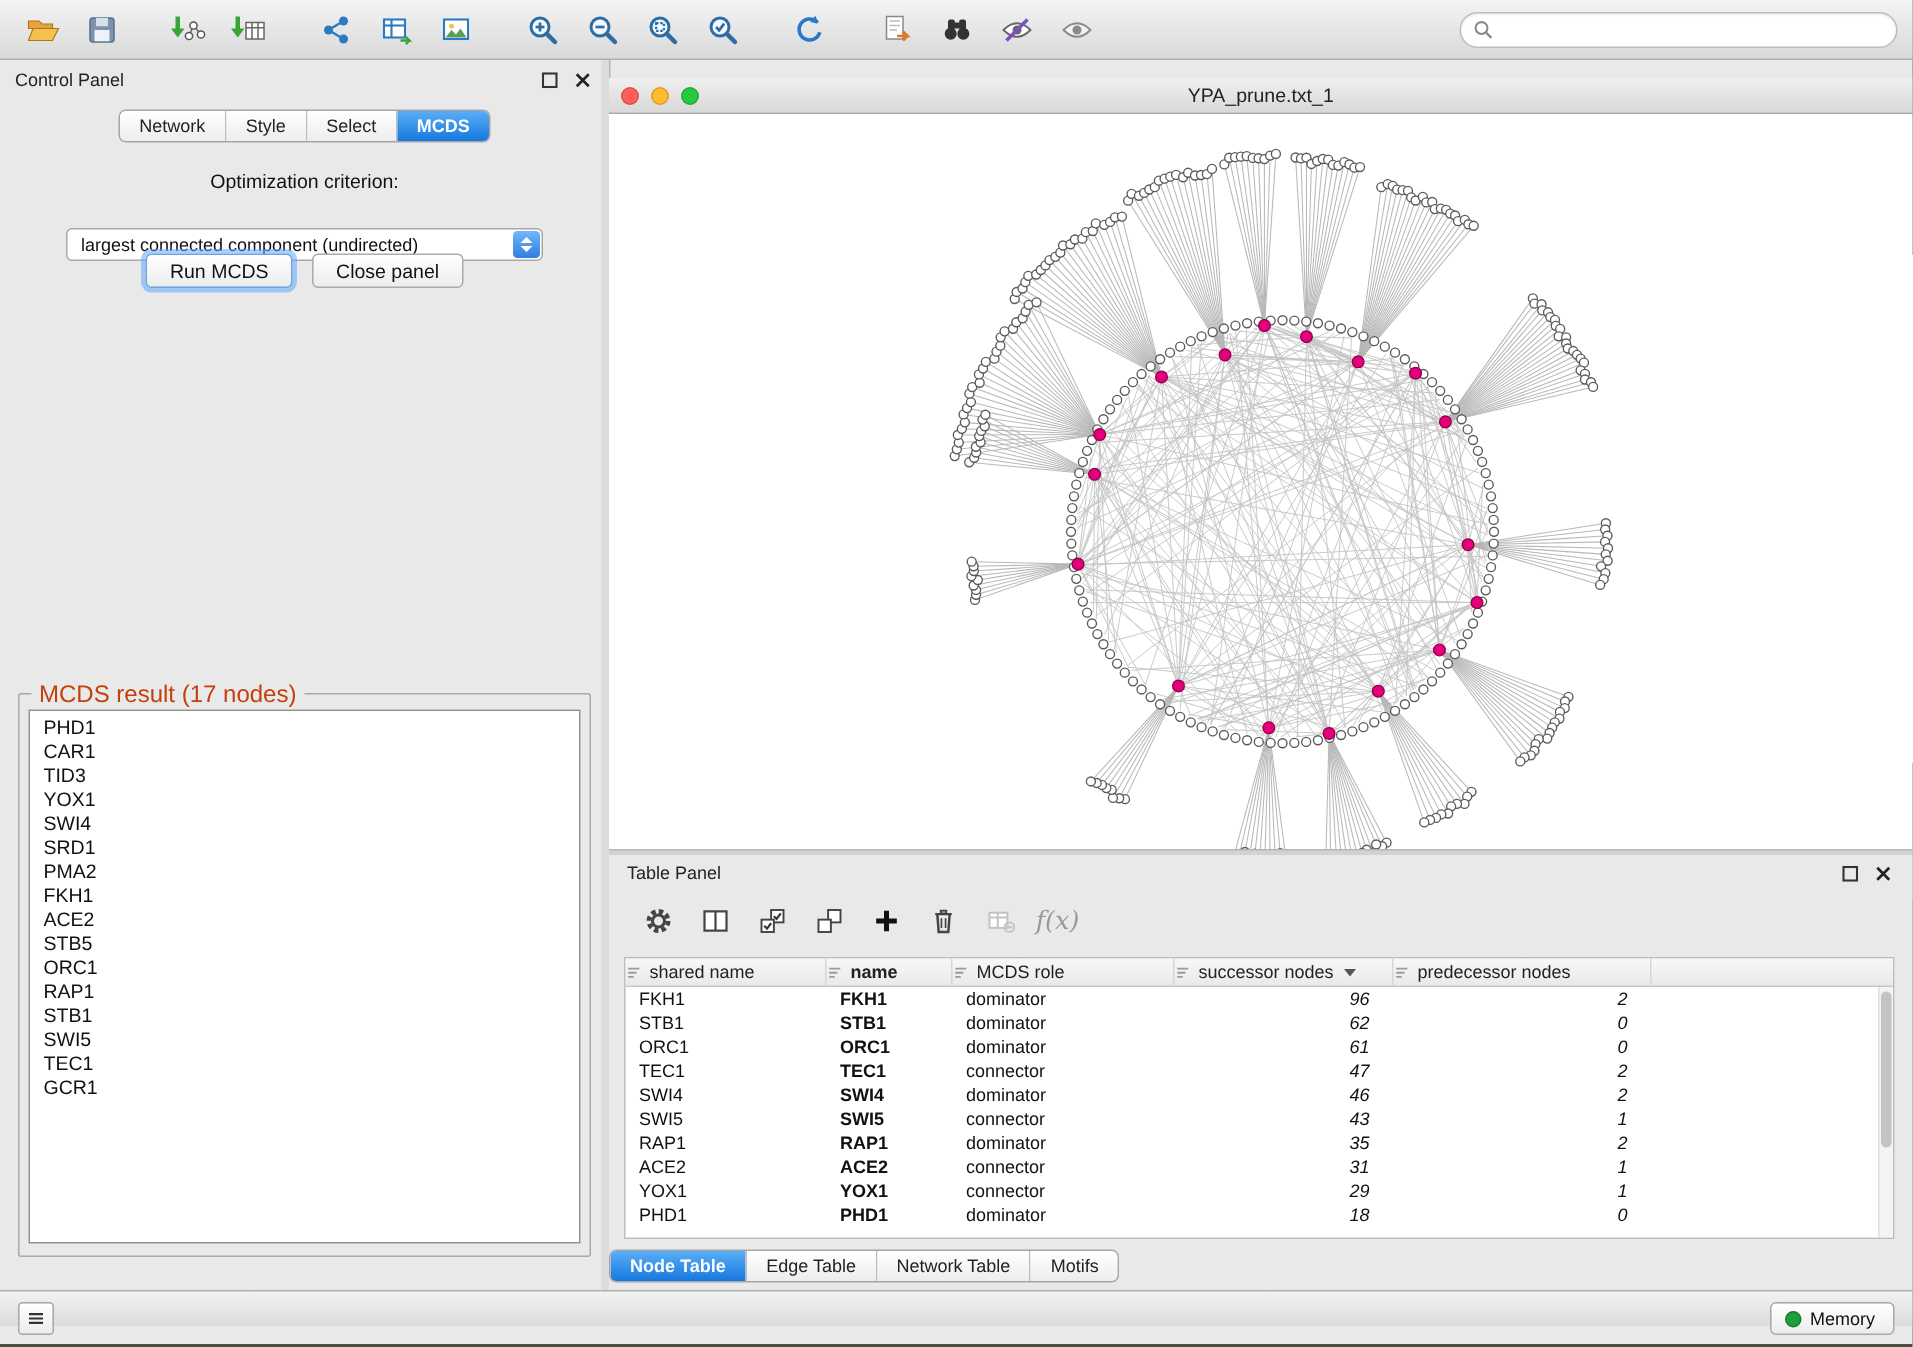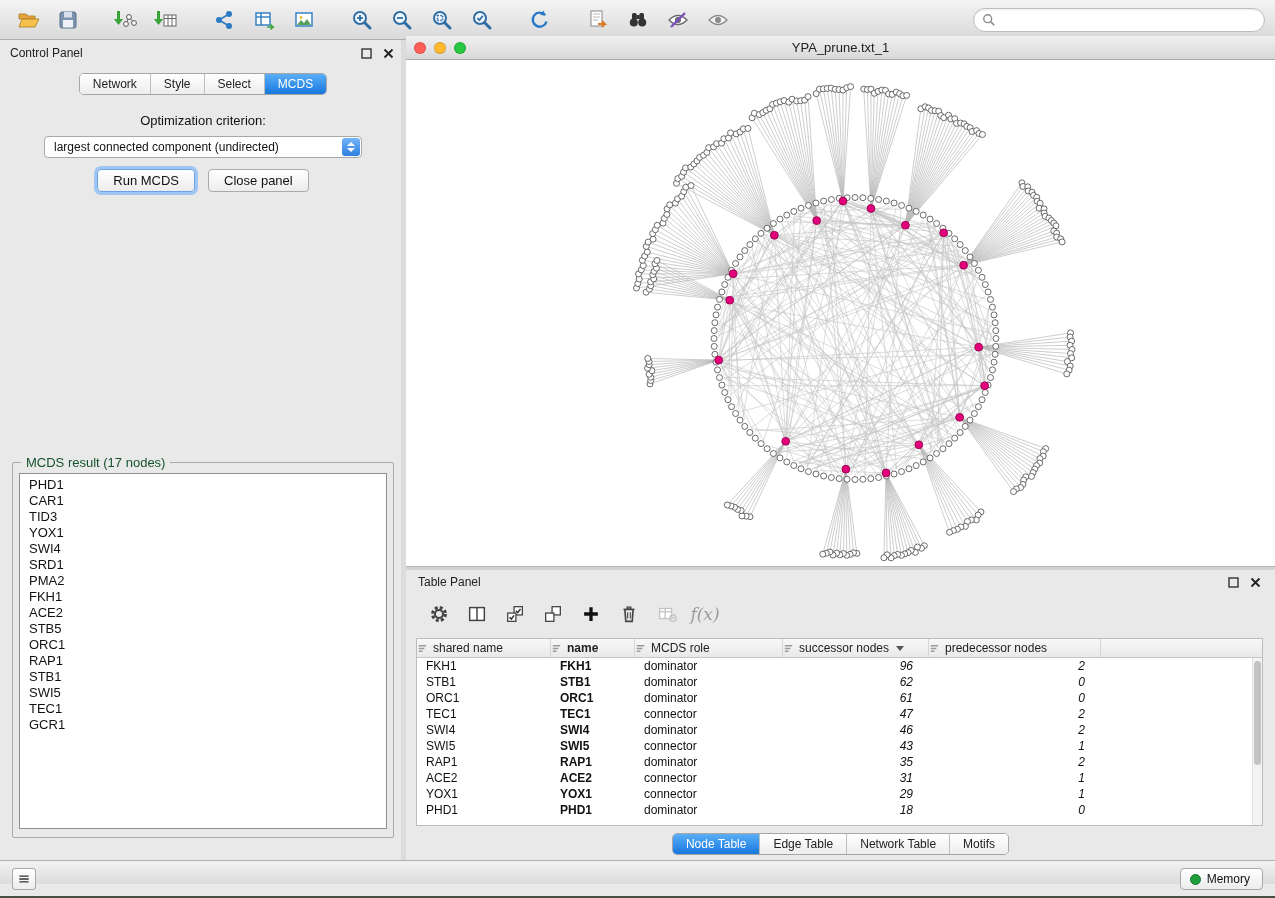--- a/index.html
+++ b/index.html
@@ -19,44 +19,44 @@
 
   
   .control-panel { position:absolute; top:40px; left:0; width:407px; bottom:38px; background:#e9e9e9; border-right:1px solid #b5b5b5; }
   .panel-header { position:absolute; top:0; left:0; right:0; height:26px; display:flex; align-items:center; padding:0 10px; font-size:12px; color:#222; }
   .panel-header .ph-title { flex:1; }
   .ph-btn { width:16px; height:16px; display:flex; align-items:center; justify-content:center; margin-left:6px; }
 
   .seg { display:flex; border:1px solid #a5a5a5; border-radius:5px; overflow:hidden; background:#fff; }
   .seg .tab { padding:3px 13px; font-size:12px; color:#222; background:linear-gradient(#ffffff,#ededed); border-right:1px solid #bdbdbd; white-space:nowrap; }
   .seg .tab:last-child { border-right:none; }
-  .seg .tab.active { background:linear-gradient(#5aaef7,#1677dd); color:#fff; }
+  .seg .tab.active { background:linear-gradient(#5aaef7,#1677dd); color:#fff;font-weight:bold; }
   .cp-tabs { position:absolute; top:33px; left:0; right:0; display:flex; justify-content:center; }
 
   .opt-label { position:absolute; top:73px; left:0; right:0; text-align:center; font-size:13px; color:#111; }
-  .dropdown { position:absolute; top:96px; left:44px; right:44px; height:22px; background:#fff; border:1px solid #a8a8a8;
+  .dropdown { position:absolute; top:112px; left:44px; right:44px; height:22px; background:#fff; border:1px solid #a8a8a8;
     border-radius:4px; font-size:12px; display:flex; align-items:center; padding:0 22px 0 9px; color:#111; }
   .stepper { position:absolute; right:1px; top:1px; bottom:1px; width:18px; border-radius:3px;
     background:linear-gradient(#74b6f8,#2f7fe0); display:flex; flex-direction:column; align-items:center; justify-content:center; gap:2px; }
   .stepper .up { width:0; height:0; border-left:4px solid transparent; border-right:4px solid transparent; border-bottom:4px solid #fff; }
   .stepper .down { width:0; height:0; border-left:4px solid transparent; border-right:4px solid transparent; border-top:4px solid #fff; }
 
   .btn-row { position:absolute; top:129px; left:0; right:0; display:flex; justify-content:center; gap:13px; }
   .btn { height:23px; padding:0 15px; border:1px solid #ababab; border-radius:4px;
     background:linear-gradient(#ffffff,#ececec); font-size:13px; color:#111; font-family:"Liberation Sans",sans-serif; }
   .btn.focused { box-shadow:0 0 0 3px rgba(98,167,255,.55); border-color:#6aa4e0; }
 
   .fieldset { position:absolute; left:12px; right:12px; top:422px; bottom:22px; border:1px solid #a9a9a9; border-radius:2px; }
-  .fieldset .legend { position:absolute; top:-8px; left:8px; background:#e9e9e9; padding:0 5px; font-size:13px; color:#14532d; }
+  .fieldset .legend { position:absolute; top:-8px; left:8px; background:#e9e9e9; padding:0 5px; font-size:16px; color:#c2410c; }
   .result-box { position:absolute; left:6px; right:6px; top:10px; bottom:8px; background:#fff; border:1px solid #8f8f8f; overflow:hidden; padding-top:3px; }
   .result-item { font-size:13px; line-height:16px; padding-left:9px; color:#111; }
 
   
   .vsplit { position:absolute; top:40px; left:401px; width:5px; bottom:38px; background:#dcdcdc; }
-  .net-window { position:absolute; top:36px; left:406px; right:0; height:547px; }
+  .net-window { position:absolute; top:52px; left:406px; right:0; height:547px; }
   .net-titlebar { position:absolute; top:0; left:0; right:0; height:24px; background:linear-gradient(#f0f0f0,#d8d8d8);
     border-bottom:1px solid #ababab; display:flex; align-items:center; padding:0 8px; }
   .light { width:12px; height:12px; border-radius:50%; margin-right:8px; border:1px solid rgba(0,0,0,.15); }
   .net-title { position:absolute; left:0; right:0; text-align:center; font-size:13px; color:#222; pointer-events:none; }
   .net-canvas { position:absolute; top:24px; left:0; right:0; bottom:0; background:#fff; }
   .net-canvas svg { position:absolute; inset:0; width:100%; height:100%; }
 
   
   .hsplit { position:absolute; left:406px; right:0; top:566px; height:4px; background:#d2d2d2; border-top:1px solid #b5b5b5; }
   .table-panel { position:absolute; left:406px; right:0; top:570px; bottom:38px; background:#e9e9e9; }
@@ -70,21 +70,21 @@
   .thead { display:flex; height:19px; background:linear-gradient(#f8f8f8,#e9e9e9); border-bottom:1px solid #c6c6c6; }
   .hcell { display:flex; align-items:center; justify-content:flex-start; gap:5px; font-size:12px; color:#222; border-right:1px solid #d6d6d6; overflow:hidden; }
   .trow { display:flex; height:16px; }
   .cell { font-size:12px; line-height:16px; color:#111; padding:0 9px; overflow:hidden; white-space:nowrap; }
   .c0 { width:134px; } .c1 { width:84px;font-weight:bold; } .c2 { width:148px; } .c3 { width:146px; } .c4 { width:172px; } .c5 { flex:1; border-right:none; }
   .num { text-align:right; padding-right:16px;font-style:italic; }
   .sort-chevron { width:0; height:0; border-left:4px solid transparent; border-right:4px solid transparent; border-top:5px solid #555; margin-left:2px; }
   .vscroll { position:absolute; right:0; top:19px; bottom:0; width:10px; background:#f3f3f3; border-left:1px solid #e0e0e0; }
   .vthumb { position:absolute; left:1px; right:1px; top:3px; height:62%; background:#c3c3c3; border-radius:4px; }
 
-  .tp-tabs { position:absolute; bottom:5px; left:0; right:0; display:flex; justify-content:center; }
+  .tp-tabs { position:absolute; bottom:5px; left:0; right:0; display:flex; }
 
   
   .status-bar { position:absolute; left:0; right:0; top:860px; height:24px; background:linear-gradient(#f2f2f2,#dcdcdc); border-top:1px solid #b0b0b0; }
   .sb-left { position:absolute; left:12px; top:7px; width:24px; height:22px; border:1px solid #a8a8a8; border-radius:3px;
     background:linear-gradient(#fff,#ececec); display:flex; align-items:center; justify-content:center; }
   .memory-btn { position:absolute; right:12px; top:7px; height:22px; padding:0 12px 0 9px; border:1px solid #a8a8a8; border-radius:4px;
     background:linear-gradient(#fff,#ececec); display:flex; align-items:center; gap:6px; font-size:12px; color:#111; }
   .green-dot { width:11px; height:11px; border-radius:50%; background:#1f9e3e; border:1px solid #157a2d; }
   .bottom-strip { position:absolute; left:0; right:0; bottom:0; height:2px; background:#44523f; }
 </style>

